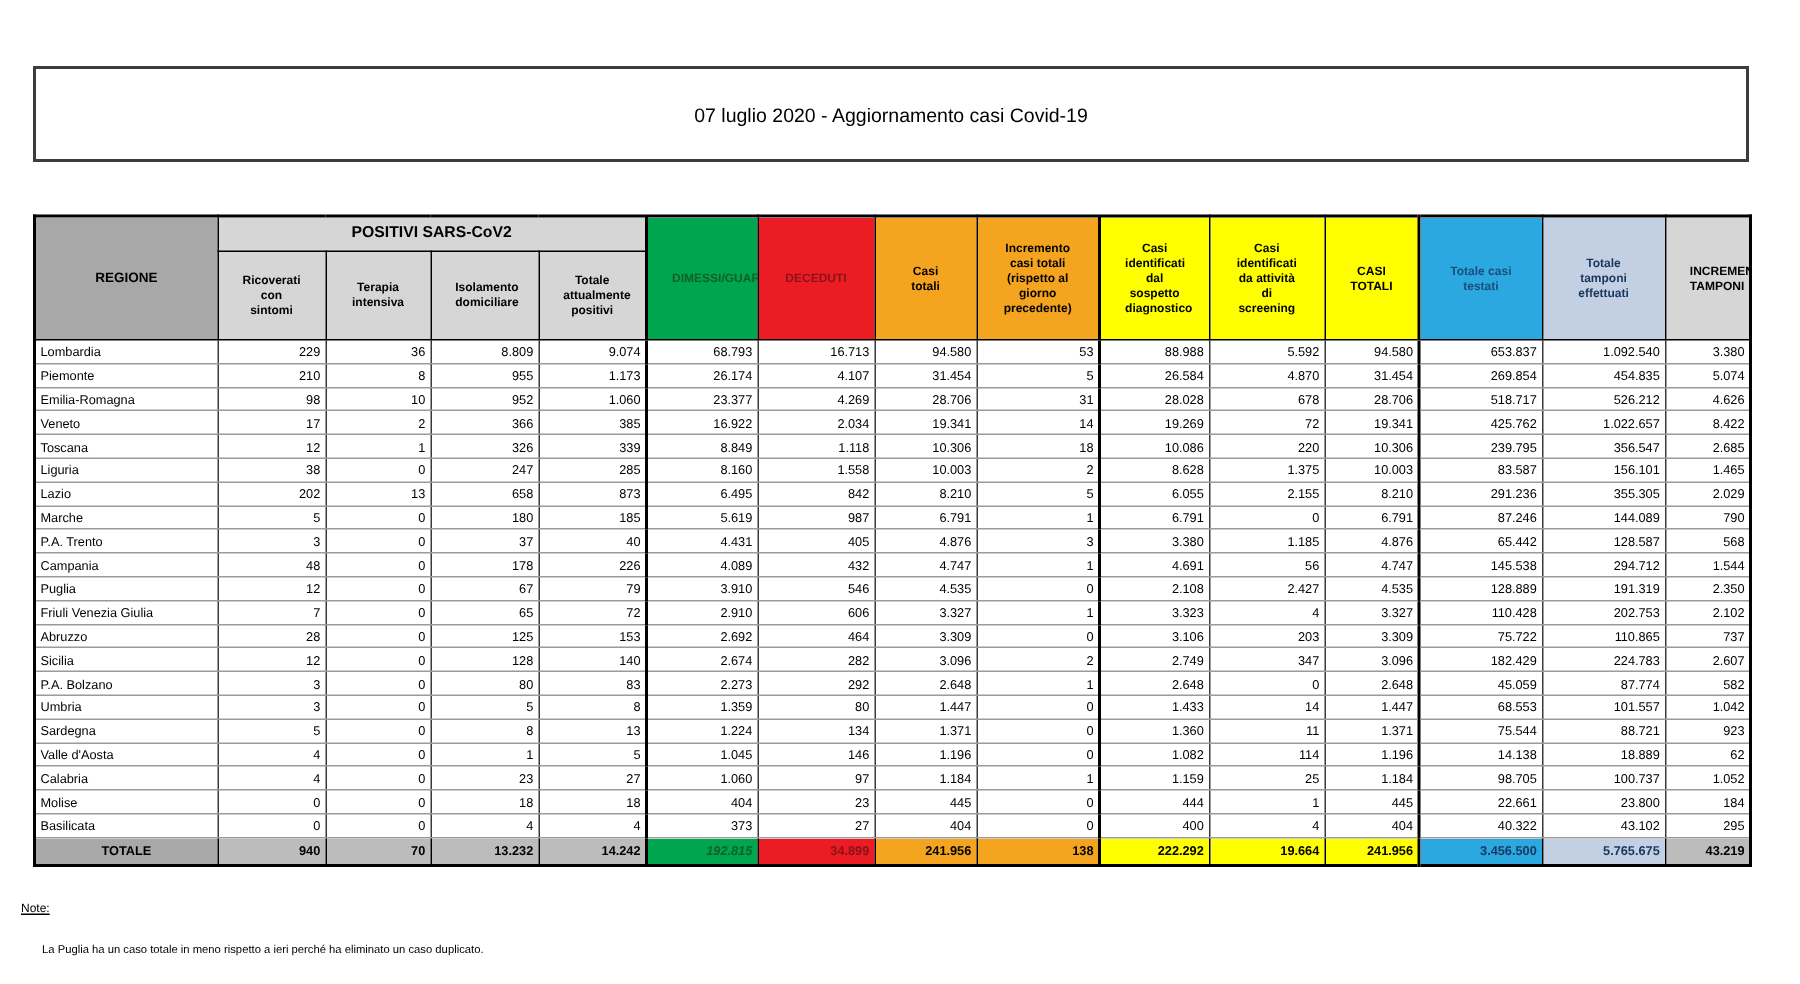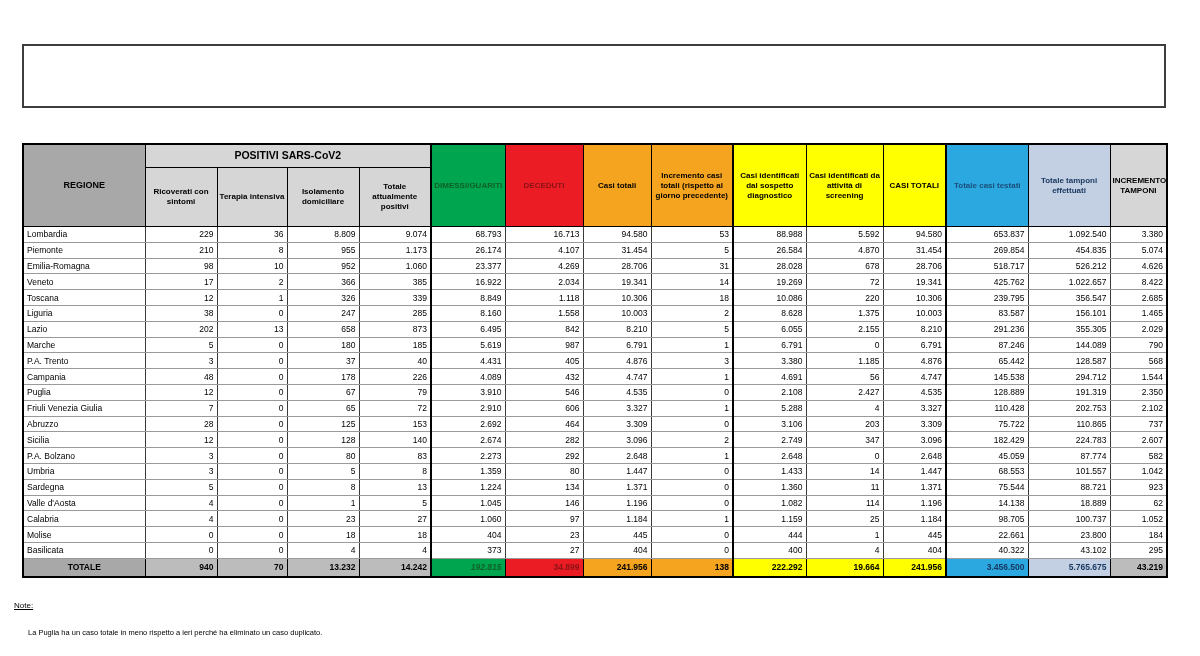--- a/index.html
+++ b/index.html
@@ -17,21 +17,21 @@
   .title-box .t1{font-size:13px;}
   .title-box .t2{font-size:12.5px;}
   table.covid{
     position:absolute;left:22px;top:143px;width:1144px;
     border-collapse:collapse;table-layout:fixed;
     border:2px solid #000;
   }
   th,td{overflow:hidden;white-space:normal;}
   thead th{
     border:1px solid #000;font-weight:bold;font-size:8px;line-height:1.25;
-    text-align:center;vertical-align:middle;padding:1px 2px;
+    text-align:center;vertical-align:middle;padding:1px 16px;
   }
   th.h-regione{background:var(--grayDark);font-size:9px;}
   th.h-group{background:var(--grayLight);font-size:10.5px;height:20px;}
   th.h-sub{background:var(--grayLight);height:56px;font-weight:bold;}
   th.h-dimessi{background:var(--green);color:var(--greenText);}
   th.h-deceduti{background:var(--red);color:var(--redText);}
   th.h-casitot,th.h-incr{background:var(--orange);}
   th.h-sosp,th.h-screen,th.h-casitot2{background:var(--yellow);}
   th.h-testati{background:var(--blue);color:var(--blueText);}
   th.h-tamponi{background:var(--lightblue);color:var(--navyText);}
@@ -58,20 +58,21 @@
   tfoot td.t11{background:var(--blue);color:var(--navyText);}
   tfoot td.t12{background:var(--lightblue);color:var(--navyText);text-align:right;}
   tfoot td.t13{background:var(--grayNum);}
   .note-heading{position:absolute;left:14px;top:601px;font-size:8px;text-decoration:underline;}
   .note-text{position:absolute;left:28px;top:628px;font-size:7.5px;}
 </style>
 </head>
 <body>
 
 <div class="title-box">
+  <div class="t1">07 luglio 2020 - Aggiornamento casi Covid-19</div>
 </div>
 
 <table class="covid">
   <colgroup>
     <col style="width:122px">
       <col style="width:72px">
       <col style="width:70px">
       <col style="width:72px">
       <col style="width:72px">
     <col style="width:74px">
@@ -298,21 +299,21 @@
       <tr>
         <td class="region">Friuli Venezia Giulia</td>
         <td class="num c0">7</td>
         <td class="num c1">0</td>
         <td class="num c2">65</td>
         <td class="num c3">72</td>
         <td class="num c4 bl-thick">2.910</td>
         <td class="num c5">606</td>
         <td class="num c6">3.327</td>
         <td class="num c7">1</td>
-        <td class="num c8 bl-thick">5.288</td>
+        <td class="num c8 bl-thick">3.323</td>
         <td class="num c9">4</td>
         <td class="num c10">3.327</td>
         <td class="num c11 bl-thick">110.428</td>
         <td class="num c12">202.753</td>
         <td class="num c13">2.102</td>
       </tr>
       <tr>
         <td class="region">Abruzzo</td>
         <td class="num c0">28</td>
         <td class="num c1">0</td>

